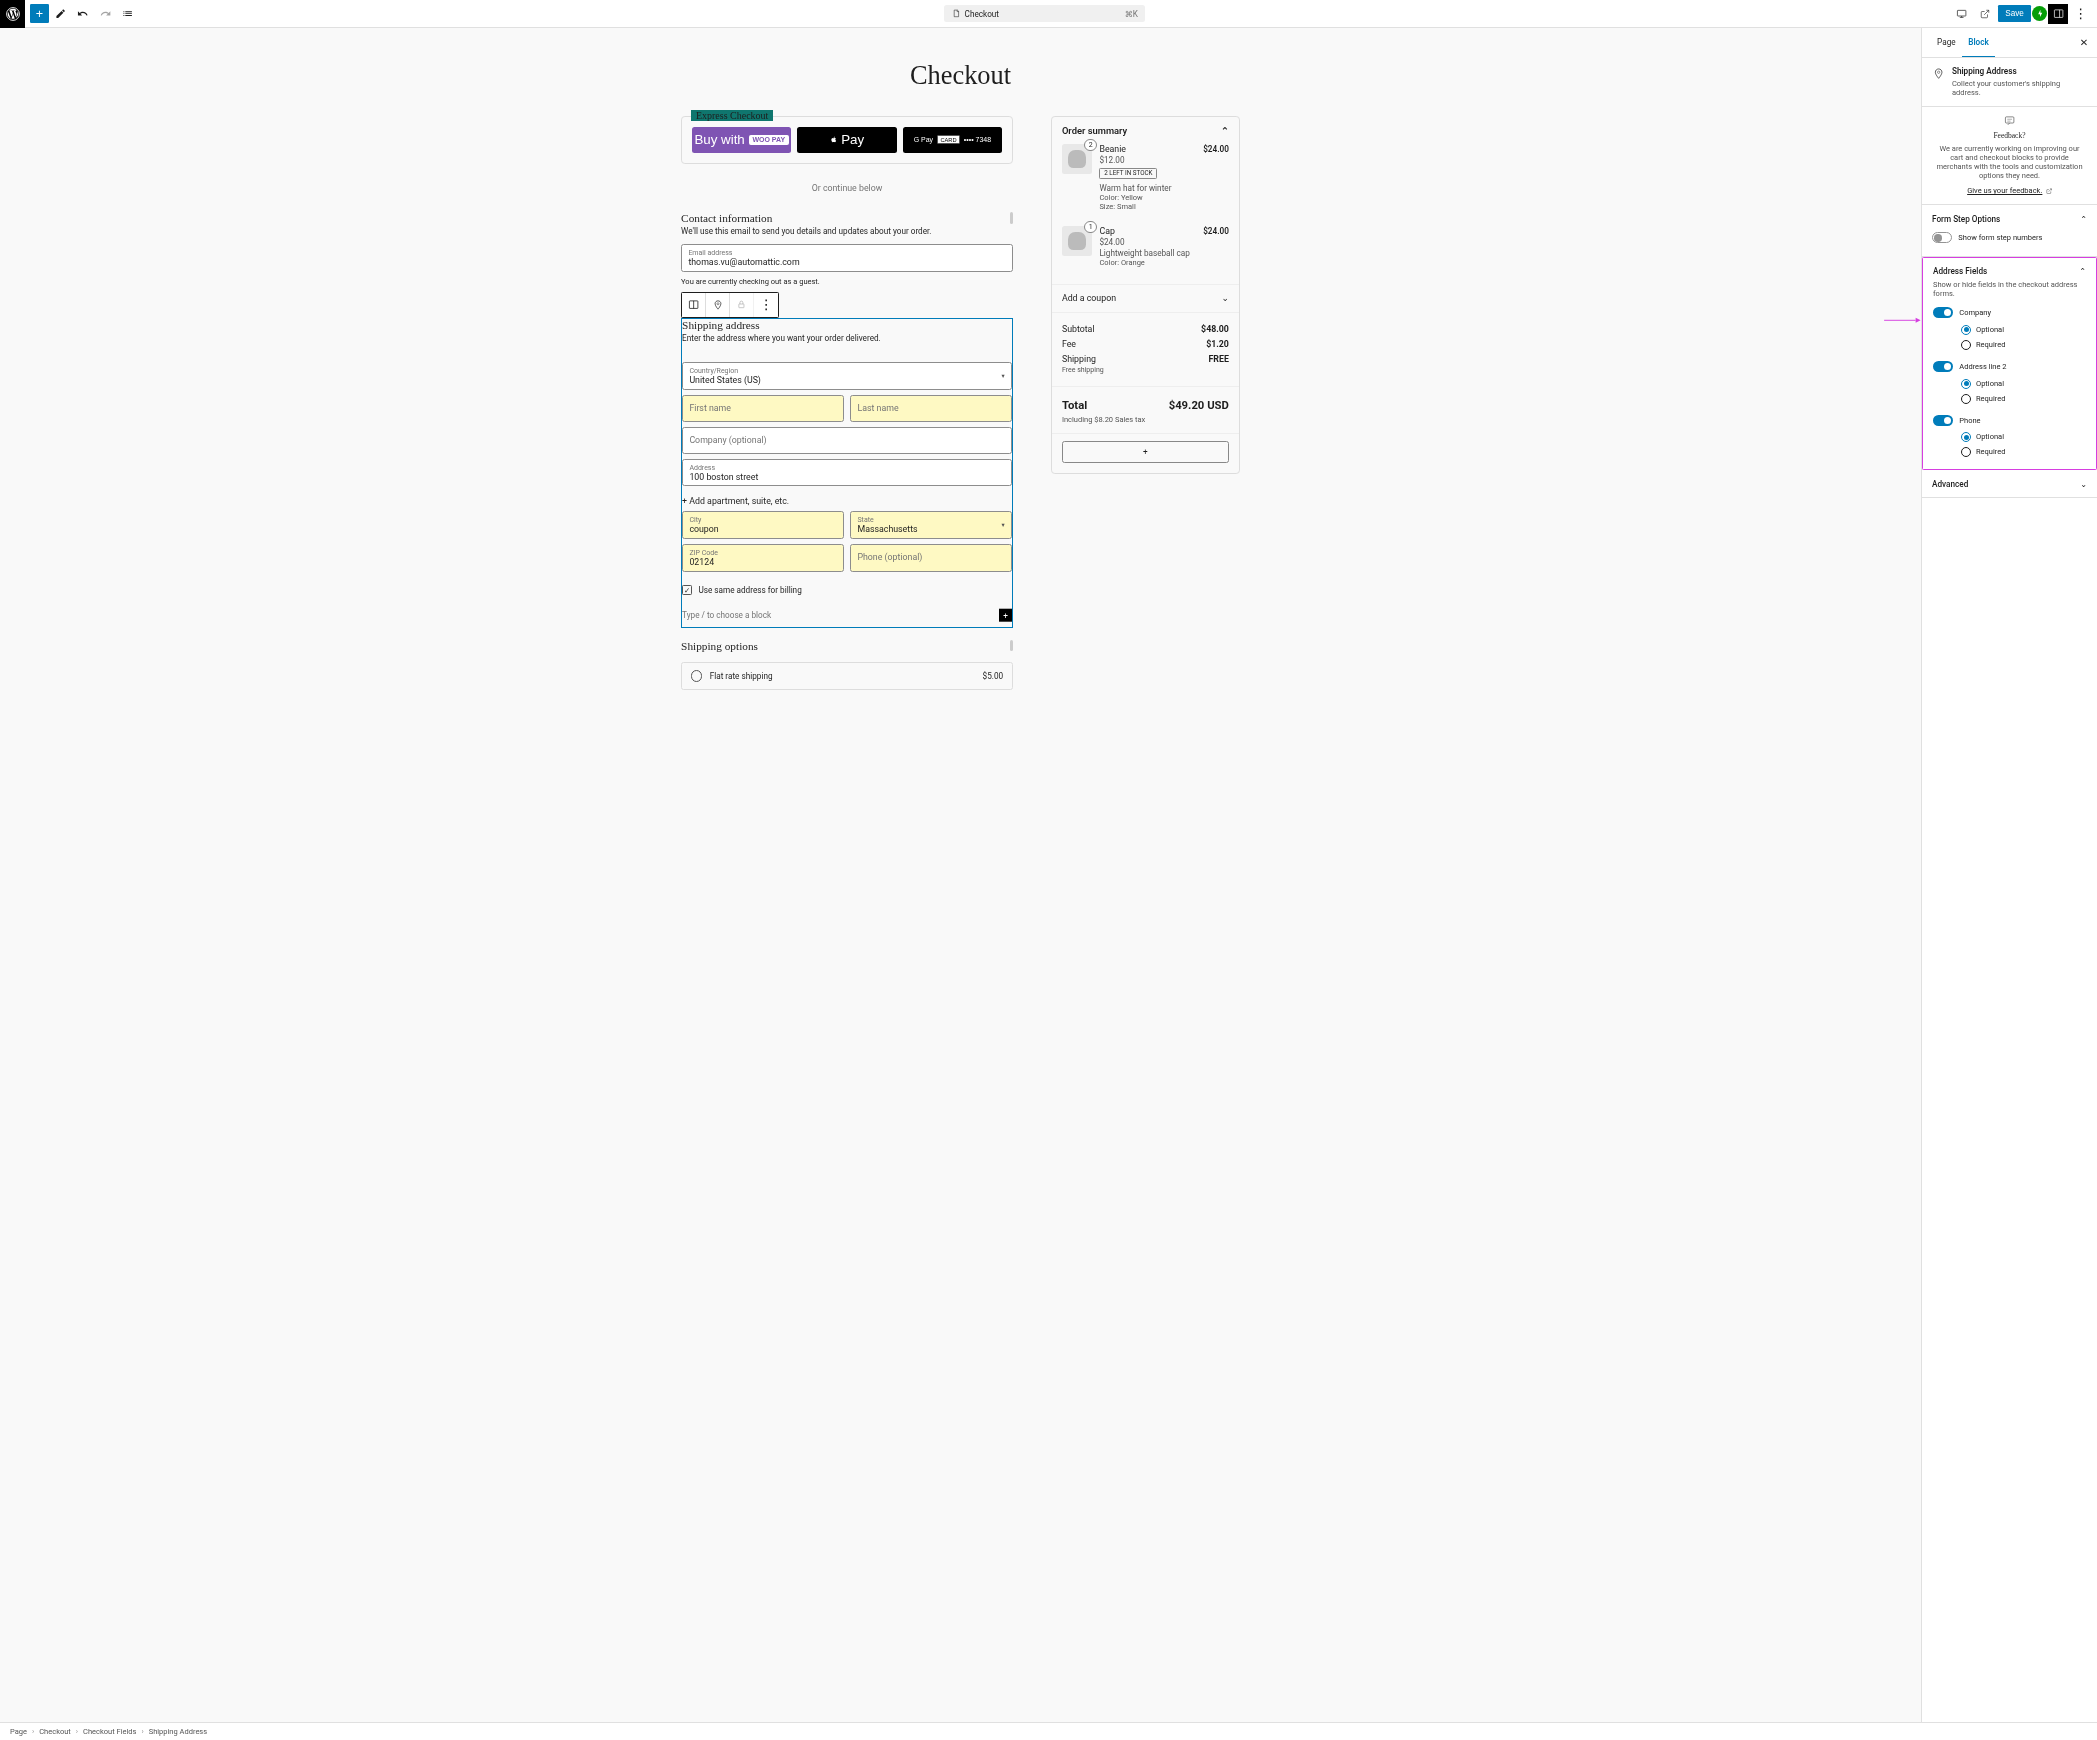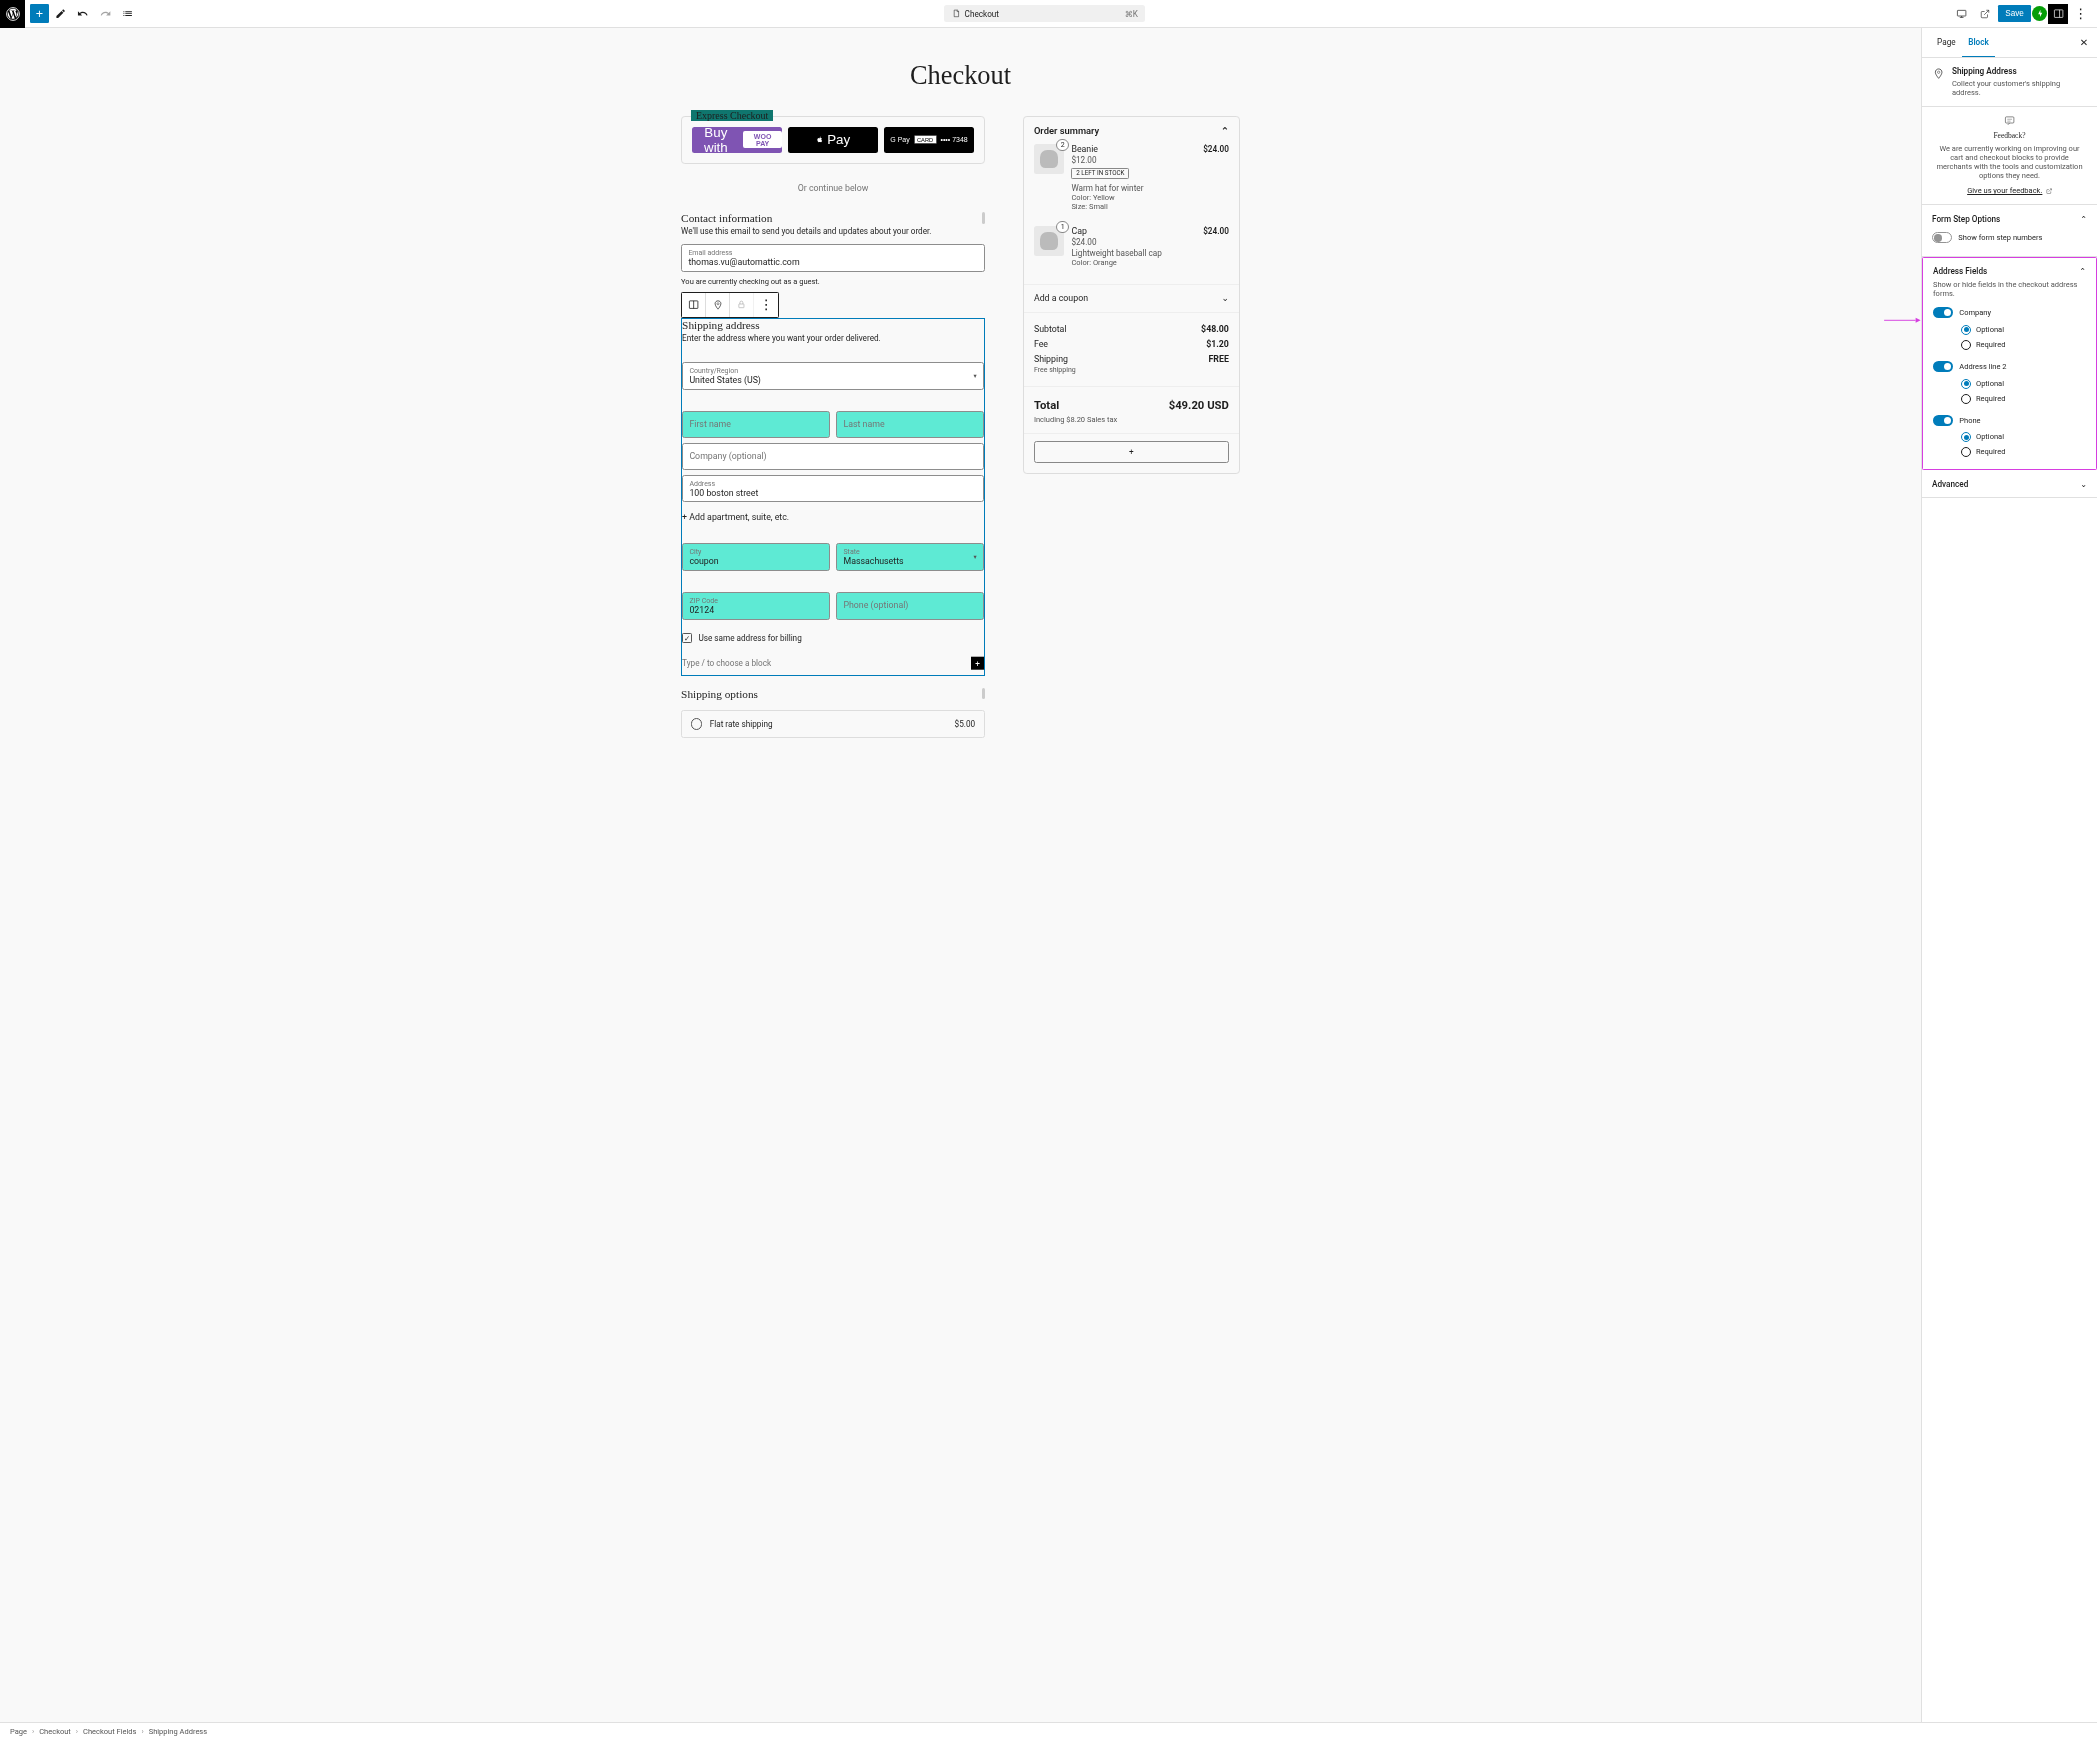--- a/index.html
+++ b/index.html
@@ -103,21 +103,21 @@
   font-weight: 400;
   text-align: center;
   margin: 12.6px 0 25px;
 }
 .checkout-grid {
   display: flex;
   gap: 38px;
   align-items: flex-start;
 }
 .checkout-left { flex: 1; }
-.checkout-right { width: 217px; }
+.checkout-right { width: 189px; }
 
 .express-checkout {
   border: 0.6px solid #ddd;
   border-radius: 3.8px;
   padding: 10px;
   position: relative;
 }
 .express-title {
   position: absolute;
   top: -6.3px;
@@ -175,21 +175,21 @@
 }
 
 .input-group {
   border: 0.6px solid #8d8d8d;
   border-radius: 2.5px;
   padding: 3.8px 6.3px;
   margin-bottom: 5px;
   background: #fff;
 }
 .input-group.two-col { display:flex; gap:6.3px; border:none; padding:0; background:none;}
-.input-group.two-col > div { flex:1; border: 0.6px solid #8d8d8d; border-radius: 2.5px; padding: 3.8px 6.3px; background:#5eead4;margin-top:16px;}
+.input-group.two-col > div { flex:1; border: 0.6px solid #8d8d8d; border-radius: 2.5px; padding: 3.8px 6.3px; background:#fef9c3;}
 .input-label { font-size: 7px; color: #757575; display:block;}
 .input-value { font-size: 8.8px; color: #1e1e1e; }
 .placeholder { color: #757575; }
 
 .guest-note { font-size: 7.5px; margin-bottom: 6.3px; }
 
 .block-toolbar {
   display: inline-flex;
   border: 0.6px solid #1e1e1e;
   border-radius: 1.3px;

